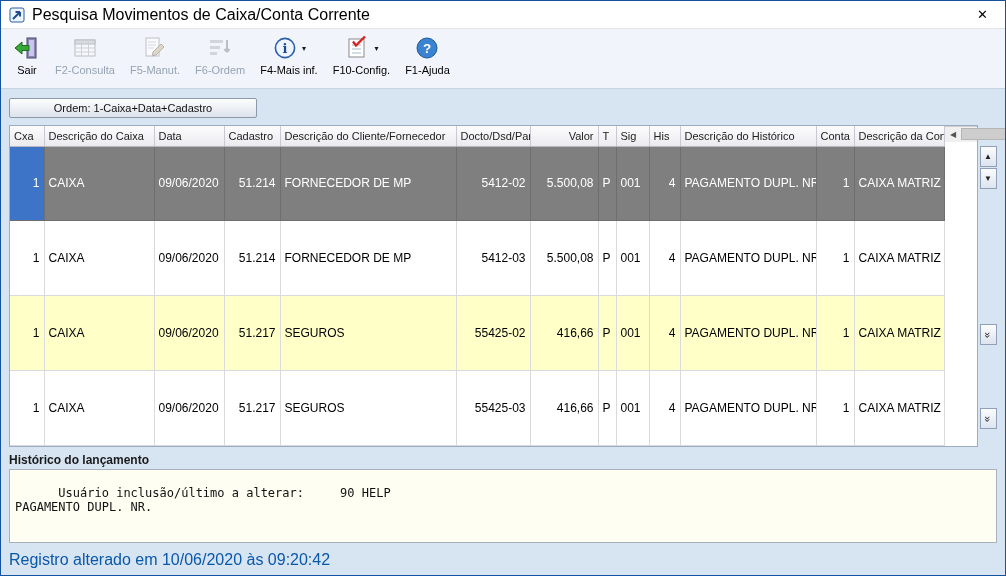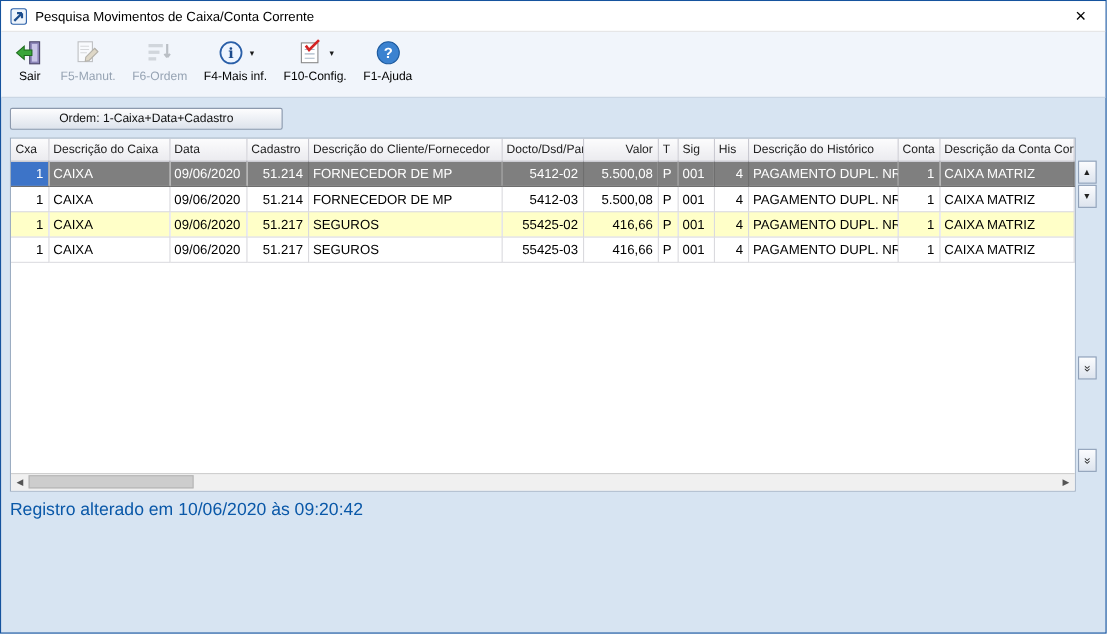--- a/index.html
+++ b/index.html
@@ -12,21 +12,21 @@
     overflow:hidden;
     position:relative;
   }
   
   .titlebar {
     height:28px; background:#ffffff;
     display:flex; align-items:center;
     border-bottom:1px solid #e3e3e3;
   }
   .app-icon { width:16px; height:16px; margin-left:8px; flex:0 0 auto; }
-  .win-title { font-size:12px; color:#000; margin-left:7px; flex:1; white-space:nowrap; }
+  .win-title { font-size:16px; color:#000; margin-left:7px; flex:1; white-space:nowrap; }
   .close-btn {
     width:45px; height:28px; display:flex; align-items:center; justify-content:center;
     font-size:13px; color:#000; cursor:default;
   }
   
   .toolbar {
     height:60px; background:#f1f5fb;
     border-bottom:1px solid #c6d3e2;
     display:flex; align-items:flex-start;
     padding:2px 4px 0 6px;
@@ -52,21 +52,21 @@
     font-size:11px; color:#111; min-width:248px; height:20px;
     display:flex; align-items:center; justify-content:center;
     background:linear-gradient(#fdfdfe,#dde3ec);
     border:1px solid #8c99ad; border-radius:2px;
     padding:0 10px; white-space:nowrap;
   }
   
   .grid-wrap { display:flex; height:322px; }
   .grid-area {
     flex:1; background:#fff; border:1px solid #9cadc2;
-    display:flex; flex-direction:column; min-width:0;
+    display:flex; flex-direction:row; min-width:0;
   }
   table { border-collapse:collapse; table-layout:fixed; width:100%; font-size:12px; }
   th {
     height:20px; background:linear-gradient(#fcfcfd,#ebebef);
     border-right:1px solid #c9c9d1; border-bottom:1px solid #b7b7c1;
     font-weight:normal; font-size:11px; color:#222;
     padding:0 4px; text-align:left; white-space:nowrap; overflow:hidden;
   }
   td {
     height:23px; padding:0 4px;
@@ -128,20 +128,35 @@
         <div class="tb-top">
           <span class="tb-icon">
             <svg viewBox="0 0 26 26">
               <rect x="13" y="3" width="9" height="20" fill="#8c86b8" stroke="#4a4668"></rect>
               <rect x="15" y="5" width="5" height="16" fill="#cac6e8"></rect>
               <path d="M1 13 L8 7 L8 10.5 L15 10.5 L15 15.5 L8 15.5 L8 19 Z" fill="#3aa63a" stroke="#1d6b1d"></path>
             </svg>
           </span>
         </div>
         <span class="tb-label">Sair</span>
+      </div>
+      <div class="tb-btn disabled">
+        <div class="tb-top">
+          <span class="tb-icon">
+            <svg viewBox="0 0 26 26">
+              <rect x="3" y="5" width="20" height="16" fill="#f7f9fb" stroke="#7a8a9a"></rect>
+              <rect x="3" y="5" width="20" height="4" fill="#b9c6d4" stroke="#7a8a9a"></rect>
+              <line x1="9.5" y1="5" x2="9.5" y2="21" stroke="#9fb0c0"></line>
+              <line x1="16.5" y1="5" x2="16.5" y2="21" stroke="#9fb0c0"></line>
+              <line x1="3" y1="13" x2="23" y2="13" stroke="#9fb0c0"></line>
+              <line x1="3" y1="17" x2="23" y2="17" stroke="#9fb0c0"></line>
+            </svg>
+          </span>
+        </div>
+        <span class="tb-label">F2-Consulta</span>
       </div>
       <div class="tb-btn disabled">
         <div class="tb-top">
           <span class="tb-icon">
             <svg viewBox="0 0 26 26">
               <rect x="4" y="3" width="13" height="18" fill="#ffffff" stroke="#8a8a8a"></rect>
               <line x1="6" y1="7" x2="14" y2="7" stroke="#b8b8b8"></line>
               <line x1="6" y1="10" x2="14" y2="10" stroke="#b8b8b8"></line>
               <line x1="6" y1="13" x2="12" y2="13" stroke="#b8b8b8"></line>
               <path d="M11 17 L19 9 L22 12 L14 20 L10.5 20.7 Z" fill="#e8b84b" stroke="#8a6d2f"></path>
@@ -328,17 +343,22 @@
         <span class="vs-btn">
           <span class="vs-glyph rot">»</span>
         </span>
         <span class="vs-sp2"></span>
         <span class="vs-btn">
           <span class="vs-glyph rot">»</span>
         </span>
       </div>
     </div>
 
+    <div class="hist-label">Histórico do lançamento</div>
+    <div class="hist-box">
+      <span id="hist-text">Usuário inclusão/último a alterar:     90 HELP
+PAGAMENTO DUPL. NR.</span>
+    </div>
 
     <div class="statusbar">Registro alterado em 10/06/2020 às 09:20:42</div>
 
   </div>
 </div>
 
 </body></html>

